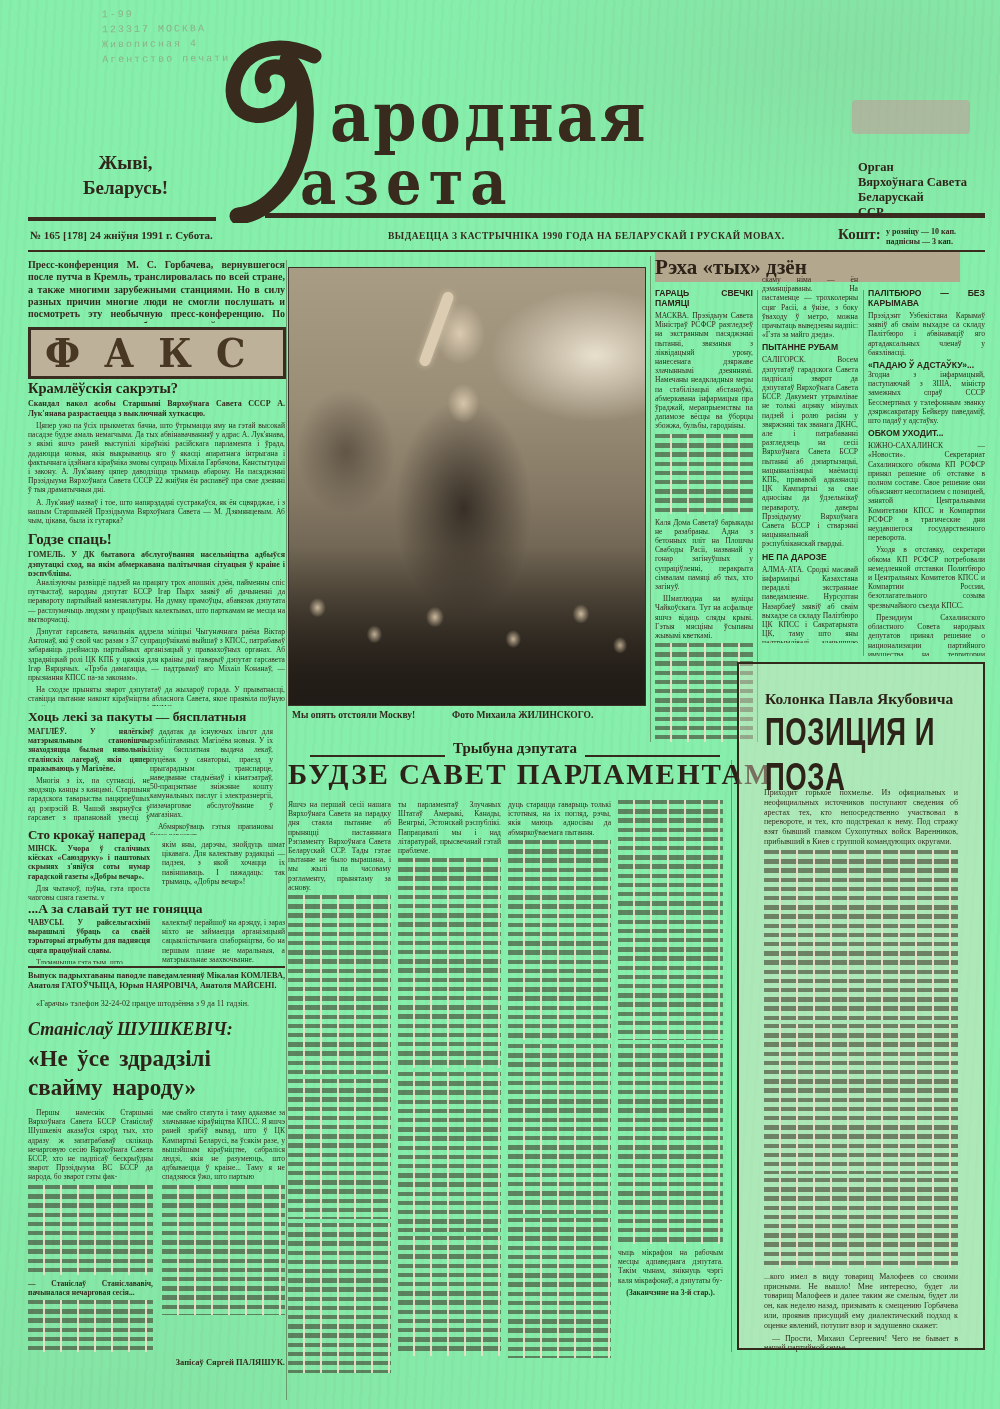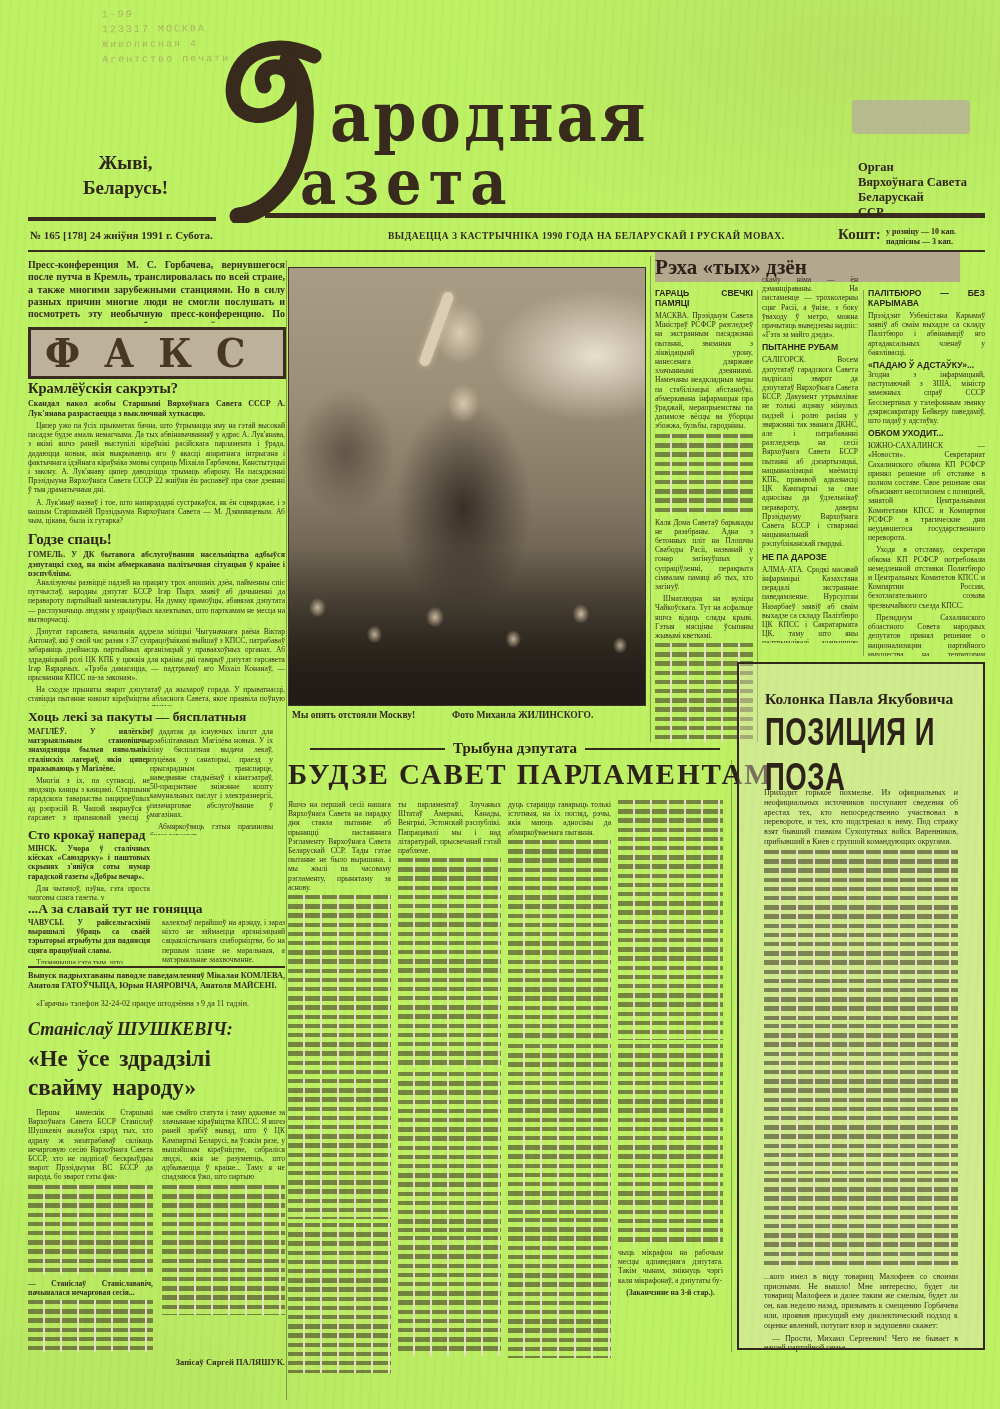--- a/index.html
+++ b/index.html
@@ -1,16 +1,16 @@
 <!DOCTYPE html>
 <html><head>
 <meta charset="utf-8">
 <style>
   html,body{margin:0;padding:0;background:#8a8273;}
-  .page{position:relative;width:1000px;height:1409px;background:#bef264;overflow:hidden;
+  .page{position:relative;width:1000px;height:1409px;background:#86efac;overflow:hidden;
         font-family:"Liberation Serif",serif;color:#33291d;}
   .page::before{content:"";position:absolute;inset:0;pointer-events:none;
     background:
       radial-gradient(600px 300px at 85% 4%, rgba(120,100,80,.10), transparent 70%),
       radial-gradient(900px 500px at 10% 100%, rgba(110,95,75,.08), transparent 70%),
       repeating-linear-gradient(93deg, rgba(120,100,70,.035) 0 3px, transparent 3px 9px);}
   .abs{position:absolute;}
   .bt{font:7.6px/9.2px "Liberation Serif",serif;text-align:justify;color:#352b1e;overflow:hidden;}
   .bt p{margin:0 0 3px 0;text-indent:8px;}
   .bt p.noind{text-indent:0;}
@@ -25,21 +25,21 @@
   .hrule{position:absolute;background:#3a2d1f;}
   .stamp{font:10px/15px "Liberation Mono",monospace;color:rgba(150,100,90,.45);
          letter-spacing:2px;transform:rotate(-.6deg);}
   .logo-word{font-family:"DejaVu Serif",serif;font-weight:bold;color:#382a1d;
              transform-origin:top left;white-space:nowrap;}
   .faksbox{border:3px solid #3a2d1f;background:#bdb199;display:flex;align-items:center;}
   .faks-title{font-family:"DejaVu Serif",serif;font-weight:bold;font-size:37px;
               letter-spacing:24px;color:#483823;padding-left:14px;transform:scaleY(1.05);
               transform-origin:left center;}
   .band{background:#b3a78e;display:flex;align-items:center;}
-  .kickrow{display:flex;align-items:center;gap:8px;}
+  .kickrow{display:flex;align-items:flex-end;gap:8px;}
   .kickrow .line{flex:1;height:2px;background:#33291c;}
   .photo{border:1px solid #3b332a;overflow:hidden;background:
       radial-gradient(150px 95px at 86% 20%, rgba(240,232,214,.9) 0%, rgba(240,232,214,0) 70%),
       radial-gradient(36px 44px at 48% 15%, #d9cab0 0%, rgba(217,202,176,0) 70%),
       radial-gradient(26px 32px at 49% 31%, #d6c5aa 0%, rgba(214,197,170,0) 62%),
       radial-gradient(95px 150px at 49% 55%, rgba(38,31,25,.8) 0%, rgba(38,31,25,0) 72%),
       radial-gradient(70px 90px at 16% 42%, rgba(60,50,40,.55) 0%, rgba(60,50,40,0) 70%),
       linear-gradient(180deg,#a99c85 0%,#9a8e77 30%,#857965 52%,#655b4a 72%,#443c30 88%,#2f2921 100%);}
   .arm{position:absolute;left:40%;top:5%;width:11px;height:78px;background:#dccdb2;
        transform:rotate(20deg);border-radius:6px;box-shadow:0 0 6px rgba(220,205,178,.8);}
@@ -135,20 +135,23 @@
   <div class="abs bt" style="left:150px;top:727px;width:123px;height:108px;">
     <p class="noind">ў дадатак да існуючых ільгот для рэабілітаваных Магілёва новыя. У іх ліку бясплатная выдача лекаў, пуцёвак у санаторыі, праезд у прыгарадным транспарце, наведванне стадыёнаў і кінатэатраў, 50-працэнтнае зніжэнне кошту камунальных паслуг і электраэнергіі, пазачарговае абслугоўванне ў магазінах.</p>
     <p>Абмяркоўваць гэтыя прапановы будзе гарсавет.</p>
   </div>
 
   <div class="abs hs" style="left:28px;top:827px;font-size:13px;white-space:nowrap;">Сто крокаў наперад</div>
   <div class="abs bt" style="left:28px;top:844px;width:122px;height:56px;">
     <p class="noind bold">МІНСК. Учора ў сталічных кіёсках «Саюздруку» і паштовых скрынях з'явіўся соты нумар гарадской газеты «Добры вечар».</p>
     <p>Для чытачоў, пэўна, гэта проста чарговы сцяга газеты, у</p>
   </div>
+  <div class="abs bt" style="left:162px;top:840px;width:123px;height:60px;">
+    <p class="noind">якім яны, дарэчы, знойдуць шмат цікавага. Для калектыву рэдакцыі — падзея, з якой хочацца іх павіншаваць. І пажадаць: так трымаць, «Добры вечар»!</p>
+  </div>
 
   <div class="abs hs" style="left:28px;top:901px;font-size:13.5px;">...А за славай тут не гоняцца</div>
   <div class="abs bt" style="left:28px;top:918px;width:122px;height:46px;">
     <p class="noind bold">ЧАВУСЫ. У райсельгасхіміі вырашылі ўбраць са сваёй тэрыторыі атрыбуты для паднясця сцяга працоўнай славы.</p>
     <p>Тлумачыцца гэта тым, што</p>
   </div>
   <div class="abs bt" style="left:162px;top:918px;width:123px;height:46px;">
     <p class="noind">калектыў перайшоў на арэнду, і зараз ніхто не займаецца арганізацыяй сацыялістычнага спаборніцтва, бо на першым плане не маральныя, а матэрыяльнае заахвочванне.</p>
   </div>
 

